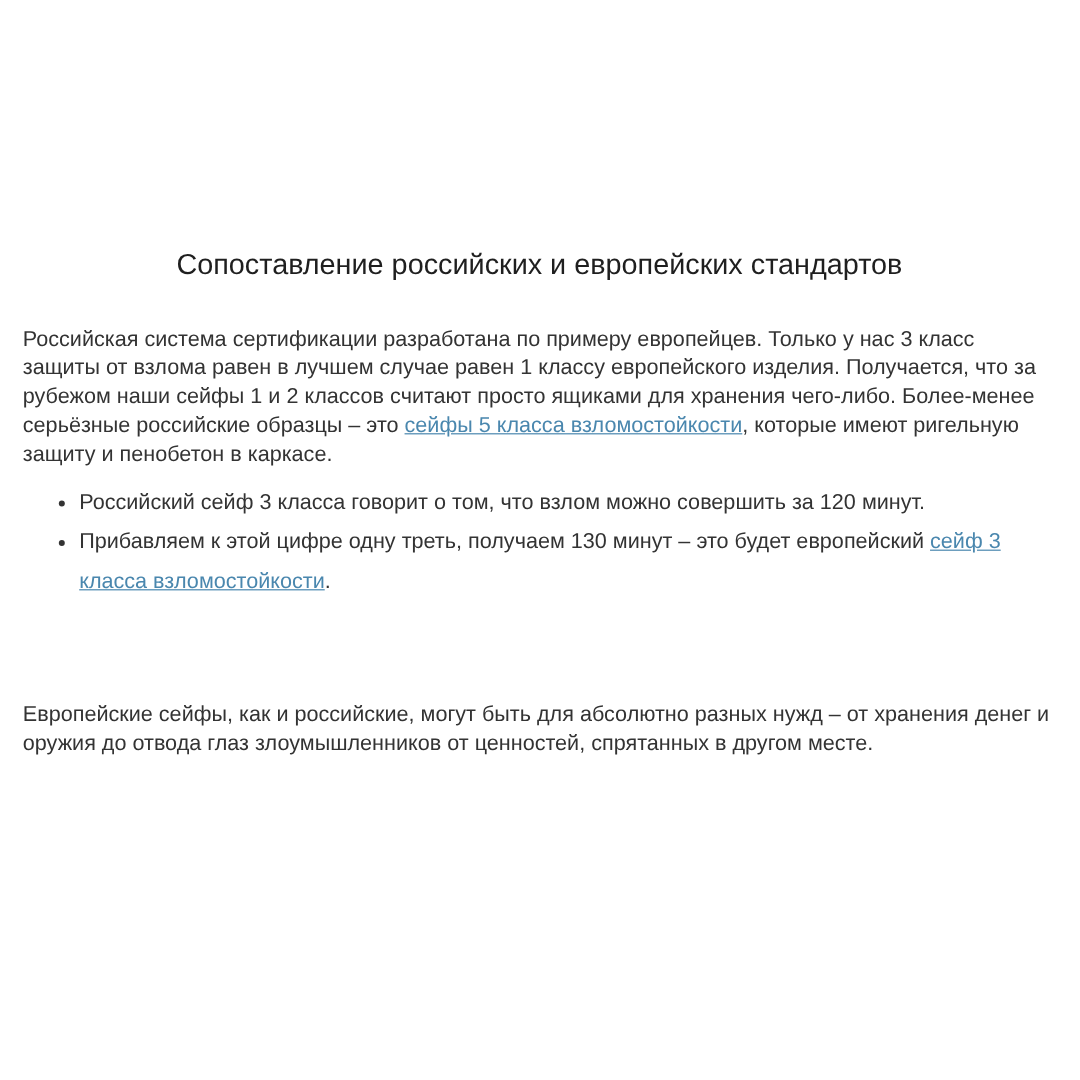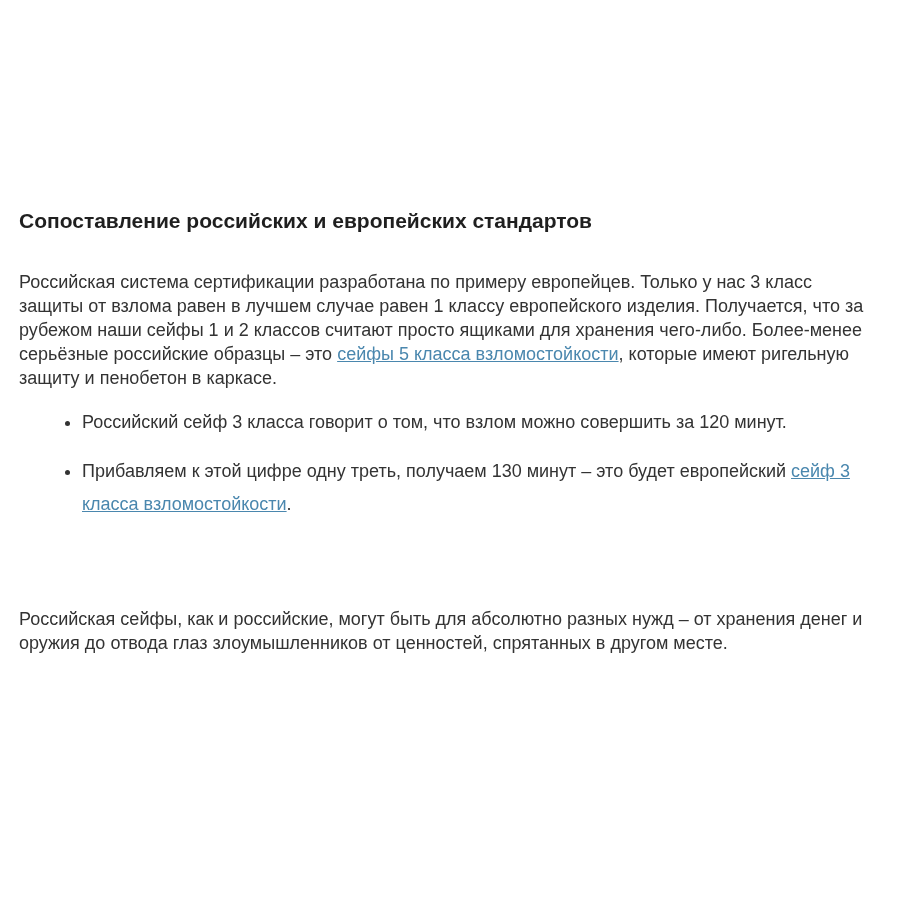--- a/index.html
+++ b/index.html
@@ -18,40 +18,41 @@
     width: 900px;
     height: 900px;
     font-family: "Liberation Sans", sans-serif;
     color: var(--text-color);
     overflow: hidden;
   }
   .article {
     padding: 208px 20px 0 19px;
   }
   .heading {
-    font-size: 21px;
+    font-size: 24px;
     line-height: 26px;
-    font-weight: 700;
+    font-weight: 400;
     color: var(--heading-color);
     margin: 0 0 36px 0;
+    text-align: center;
   }
   .para {
     font-size: 18px;
     line-height: 24px;
     margin: 0 0 12px 0;
   }
   .bullet-list {
     margin: 0 0 12px 0;
     padding: 0 0 0 47px;
     list-style: disc outside;
     font-size: 18px;
     line-height: 33px;
   }
   .bullet-item {
-    margin: 16px;
+    margin: 0;
     padding: 0;
   }
   .spacer {
     height: 70px;
   }
   a.inline-link {
     color: var(--link-color);
     text-decoration: underline;
     cursor: pointer;
   }
@@ -65,14 +66,14 @@
   <p class="para"><span>Российская система сертификации разработана по примеру европейцев. Только у нас 3 класс защиты от взлома равен в лучшем случае равен 1 классу европейского изделия. Получается, что за рубежом наши сейфы 1 и 2 классов считают просто ящиками для хранения чего-либо. Более-менее серьёзные российские образцы – это </span><a href="#" class="inline-link">сейфы 5 класса взломостойкости</a><span>, которые имеют ригельную защиту и пенобетон в каркасе.</span></p>
 
 
   <ul class="bullet-list">
     <li class="bullet-item"><span>Российский сейф 3 класса говорит о том, что взлом можно совершить за 120 минут.</span></li>
     <li class="bullet-item"><span>Прибавляем к этой цифре одну треть, получаем 130 минут – это будет европейский </span><a href="#" class="inline-link">сейф 3 класса взломостойкости</a><span>.</span></li>
   </ul>
 
   <div class="spacer"></div>
 
-  <p class="para"><span>Российская сейфы, как и российские, могут быть для абсолютно разных нужд – от хранения денег и оружия до отвода глаз злоумышленников от ценностей, спрятанных в другом месте.</span></p>
+  <p class="para"><span>Европейские сейфы, как и российские, могут быть для абсолютно разных нужд – от хранения денег и оружия до отвода глаз злоумышленников от ценностей, спрятанных в другом месте.</span></p>
 </main>
 
 </body></html>

